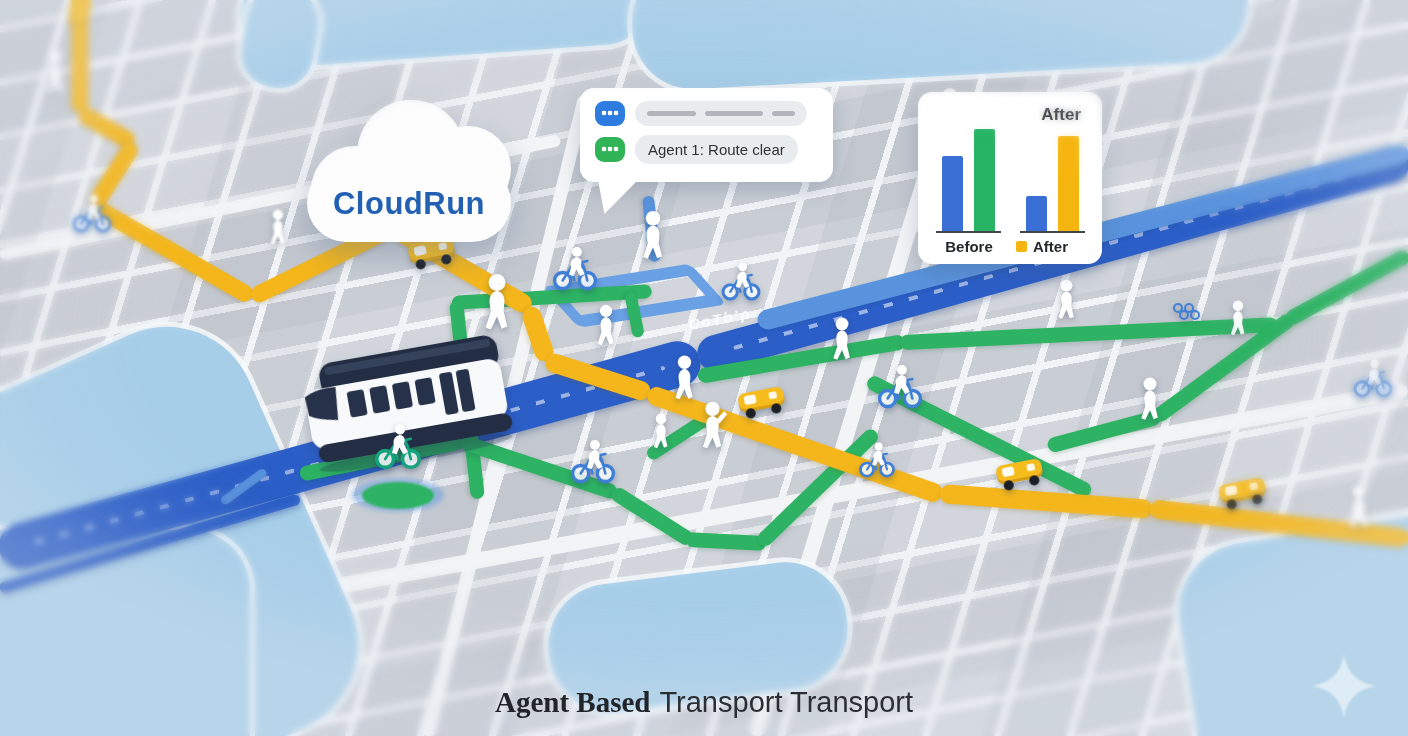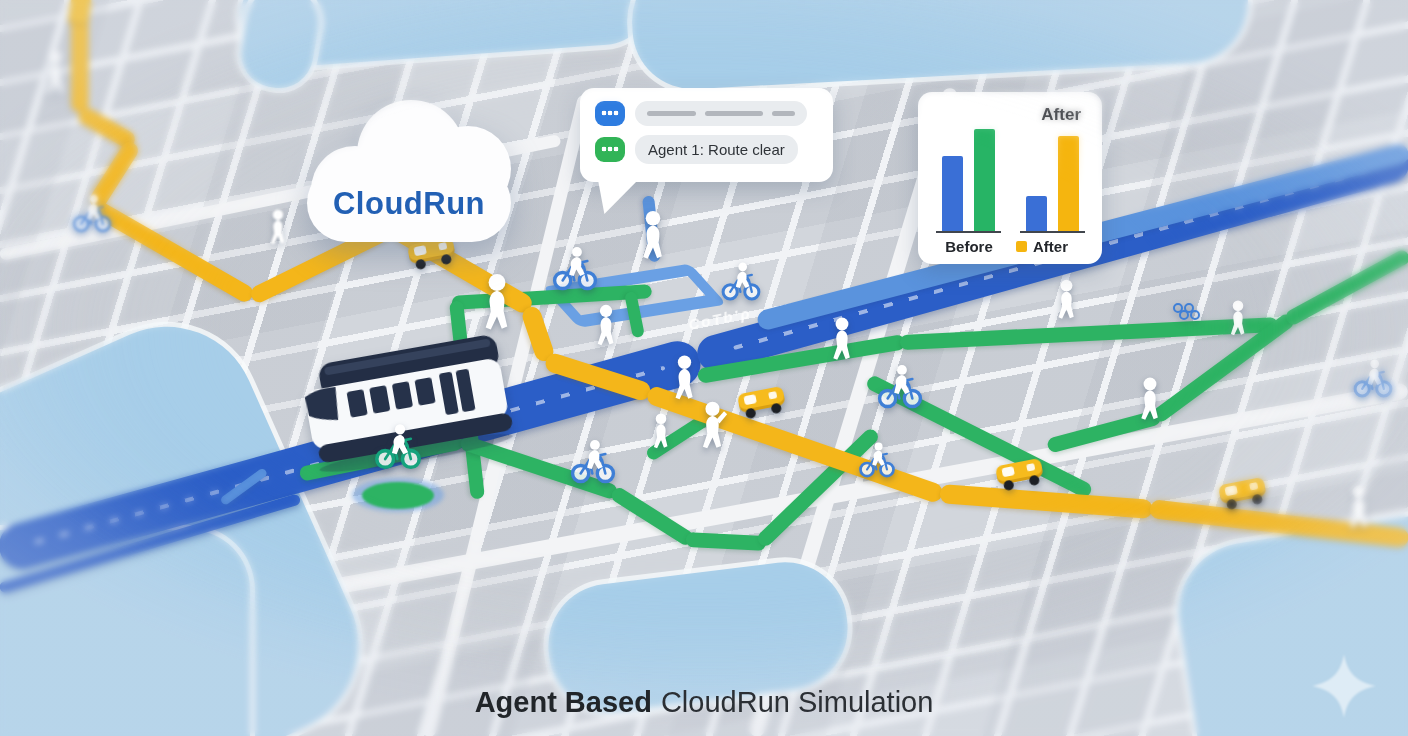--- a/index.html
+++ b/index.html
@@ -73,21 +73,21 @@
   .chart-labels{position:absolute;left:12px;top:146px;width:160px;display:flex;font-size:15px;font-weight:bold;color:#23262b;}
   .lbl-before{width:78px;text-align:center;}
   .lbl-after{display:flex;align-items:center;gap:6px;margin-left:8px;}
   .swatch{width:11px;height:11px;border-radius:2px;display:inline-block;}
   
   .edge-blur{position:absolute;inset:0;pointer-events:none;backdrop-filter:blur(3px);
     -webkit-mask:radial-gradient(ellipse 62% 56% at 50% 45%, transparent 55%, #000 86%);
     mask:radial-gradient(ellipse 62% 56% at 50% 45%, transparent 55%, #000 86%);
     background:radial-gradient(ellipse 62% 56% at 50% 45%, transparent 62%, rgba(222,228,238,.3) 96%);}
   .caption{position:absolute;left:50%;top:686px;transform:translateX(-50%);white-space:nowrap;font-size:29px;color:#212529;}
-  .caption .b{font-weight:bold;}
+  .caption .b{font-weight:bold;font-family:Liberation Serif, serif;}
   .caption .r{font-weight:400;color:#2b2f34;margin-left:9px;}
   .sparkle{position:absolute;left:1312px;top:652px;width:64px;height:68px;opacity:.55;filter:blur(1px);}
 </style>
 </head>
 <body>
 
 <div id="scene">
   <div class="streets-h"></div>
   <div class="streets-v"></div>
 
@@ -361,21 +361,21 @@
       <div class="lbl-after">
         <span class="swatch" id="legend-swatch" style="background: rgb(245, 181, 15);"></span>
         <span>After</span>
       </div>
     </div>
   </div>
 
   <div class="edge-blur"></div>
 
   <div class="caption">
-    <span class="b">Agent Based</span><span class="r">CloudRun Simulation</span>
+    <span class="b">Agent Based</span><span class="r">Transport Transport</span>
   </div>
 
   <div class="sparkle">
     <svg viewBox="0 0 100 100" width="64" height="68">
       <path d="M50 0 C55 30 70 44 100 50 C70 56 55 70 50 100 C45 70 30 56 0 50 C30 44 45 30 50 0 Z" fill="#ffffff"></path>
     </svg>
   </div>
 </div>
 
 </body></html>

